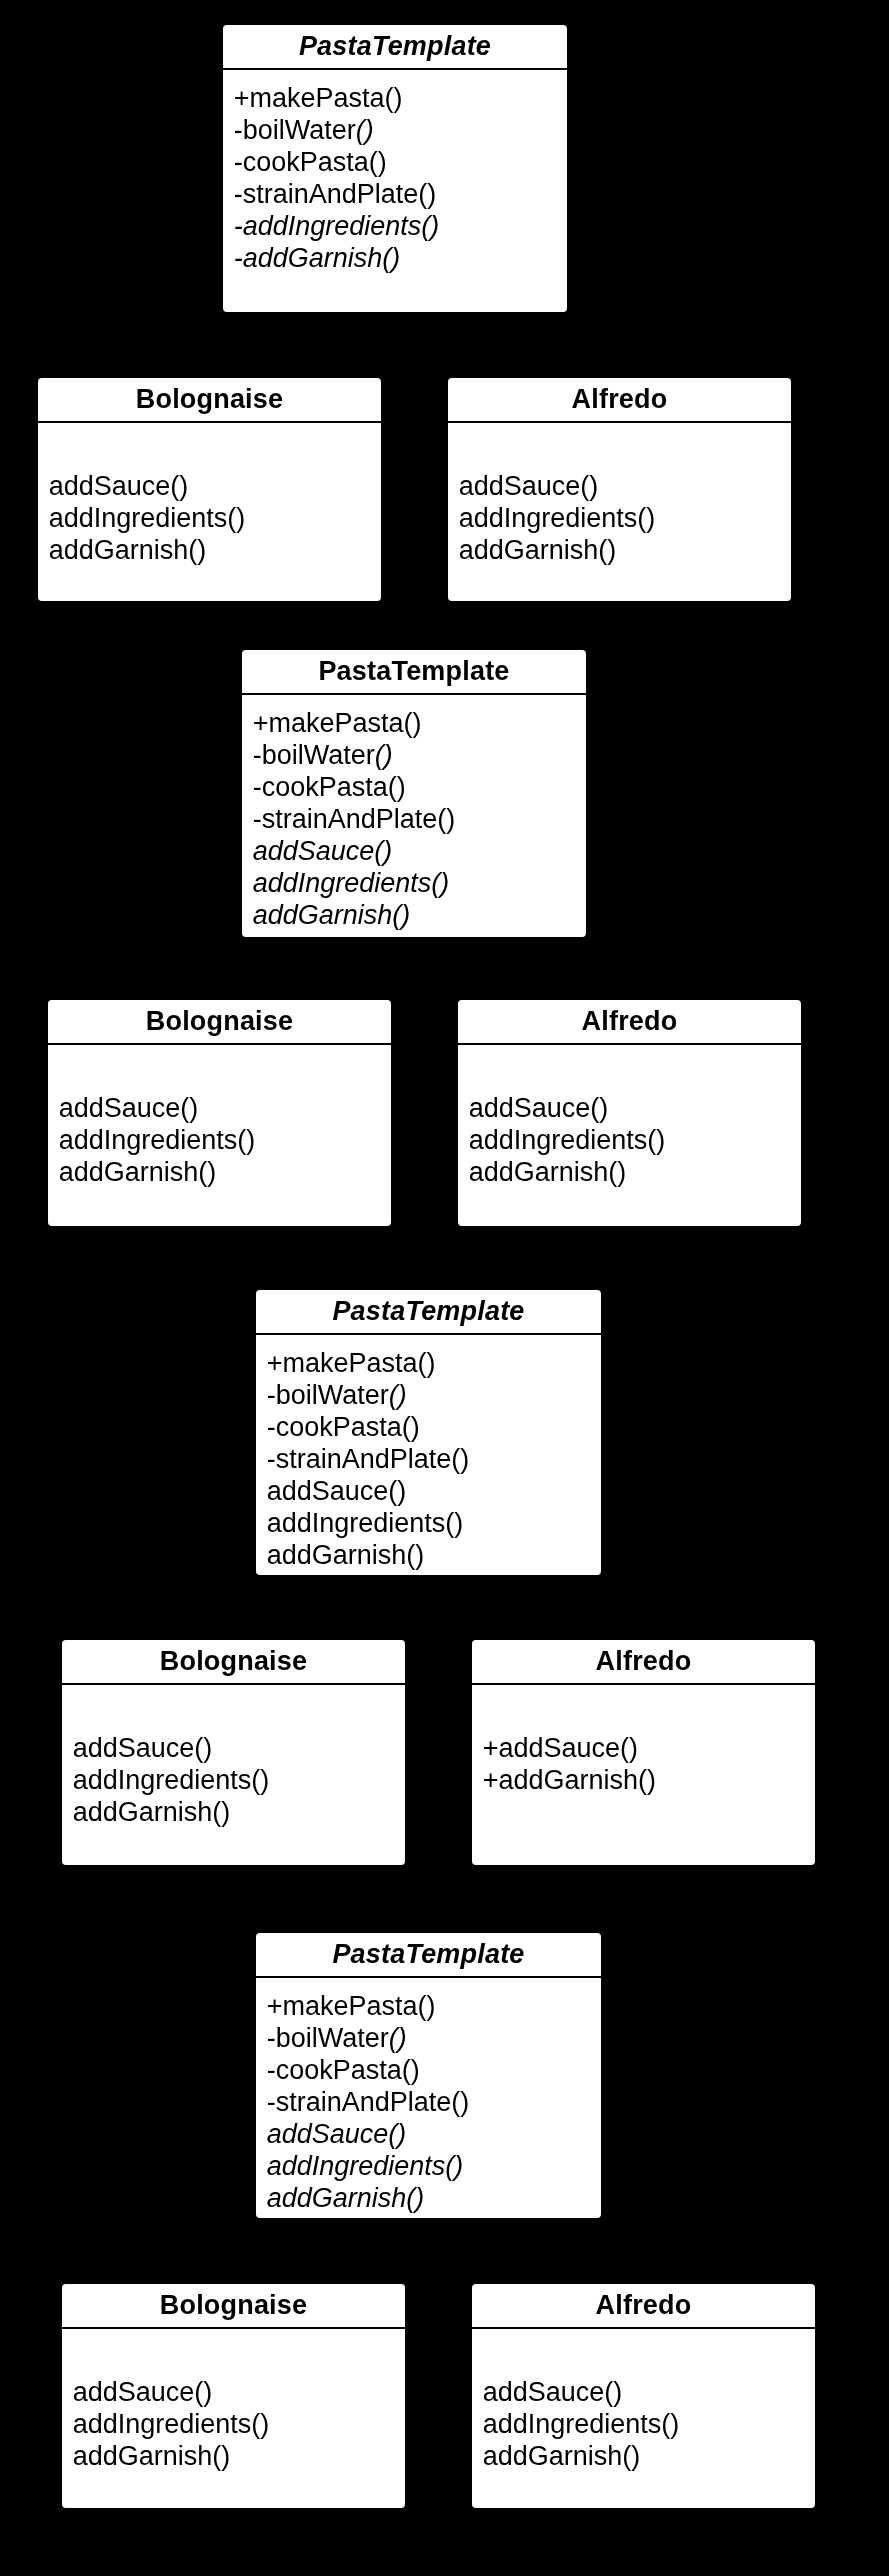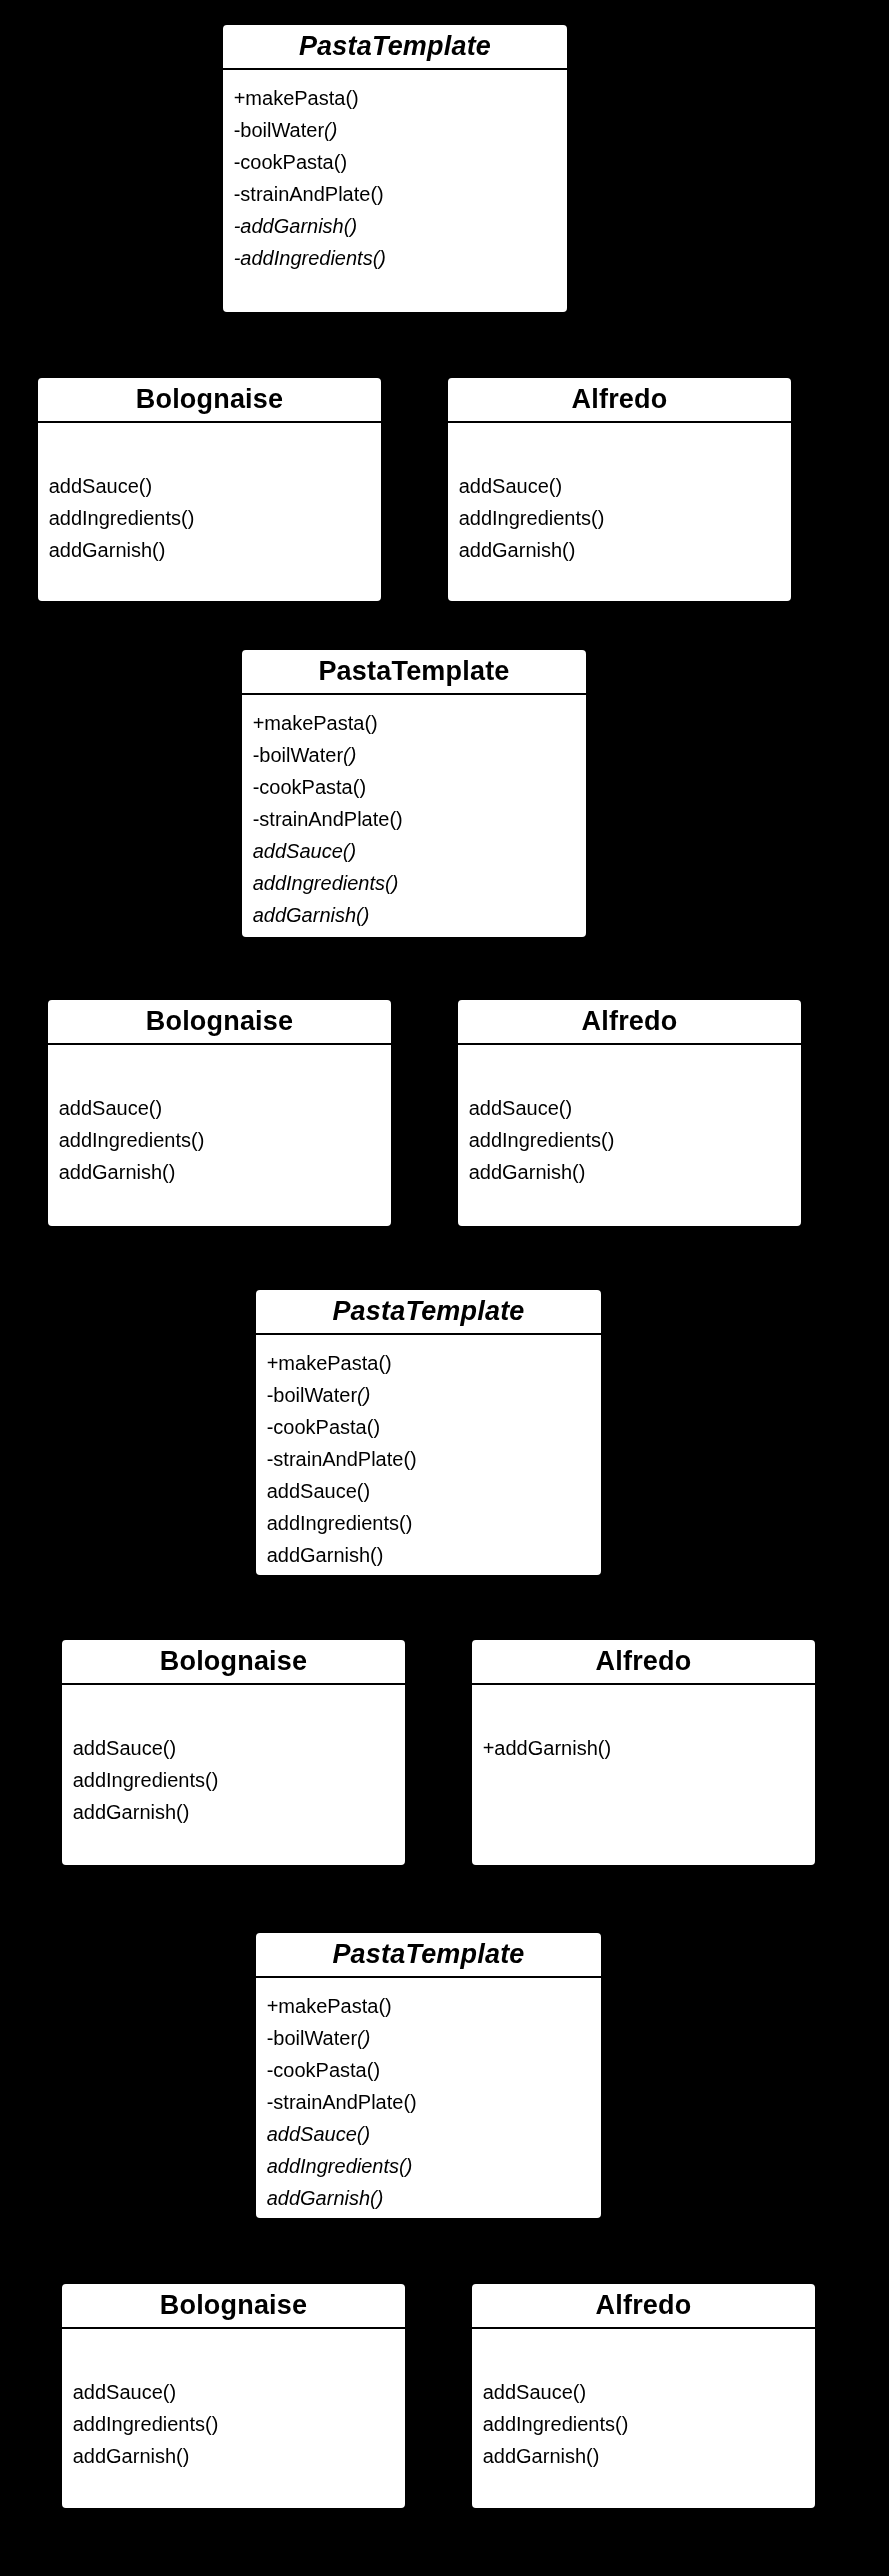--- a/index.html
+++ b/index.html
@@ -25,21 +25,21 @@
     display: flex;
     align-items: center;
     justify-content: center;
     font-weight: bold;
     font-size: 27px;
     letter-spacing: 0.2px;
     text-align: right;
   }
   .class-title.italic { font-style: italic; }
   .class-methods {
-    font-size: 20px;
+    font-size: 27px;
     line-height: 32px;
     padding: 11.7px 7.8px 0 10.7px;
     white-space: nowrap;
   }
   .class-box.subclass .class-methods { padding-top: 47px; }
   .method-line .italic { font-style: italic; }
 
   
   .pos-s1-template   { left: 221px; top: 23.4px;   width: 348px; height: 291px; }
   .pos-s1-bolognaise { left: 36px;  top: 376px;  width: 347px; height: 227px; }
@@ -58,22 +58,22 @@
 <body>
 
 <div class="diagram" id="diagram">
     <div class="class-box pos-s1-template template">
     <div class="class-title italic">PastaTemplate</div>
     <div class="class-methods">
         <div class="method-line"><span>+makePasta()</span></div>
         <div class="method-line"><span>-boilWater</span><span class="italic">()</span></div>
         <div class="method-line"><span>-cookPasta()</span></div>
         <div class="method-line"><span>-strainAndPlate()</span></div>
+        <div class="method-line"><span class="italic">-addIngredients()</span></div>
         <div class="method-line"><span class="italic">-addGarnish()</span></div>
-        <div class="method-line"><span class="italic">-addIngredients()</span></div>
       </div>
   </div>
     <div class="class-box pos-s1-bolognaise subclass">
     <div class="class-title">Bolognaise</div>
     <div class="class-methods">
         <div class="method-line"><span>addSauce()</span></div>
         <div class="method-line"><span>addIngredients()</span></div>
         <div class="method-line"><span>addGarnish()</span></div>
       </div>
   </div>
@@ -129,20 +129,21 @@
     <div class="class-title">Bolognaise</div>
     <div class="class-methods">
         <div class="method-line"><span>addSauce()</span></div>
         <div class="method-line"><span>addIngredients()</span></div>
         <div class="method-line"><span>addGarnish()</span></div>
       </div>
   </div>
     <div class="class-box pos-s3-alfredo subclass">
     <div class="class-title">Alfredo</div>
     <div class="class-methods">
+        <div class="method-line"><span>+addSauce()</span></div>
         <div class="method-line"><span>+addGarnish()</span></div>
       </div>
   </div>
     <div class="class-box pos-s4-template template">
     <div class="class-title italic">PastaTemplate</div>
     <div class="class-methods">
         <div class="method-line"><span>+makePasta()</span></div>
         <div class="method-line"><span>-boilWater</span><span class="italic">()</span></div>
         <div class="method-line"><span>-cookPasta()</span></div>
         <div class="method-line"><span>-strainAndPlate()</span></div>

